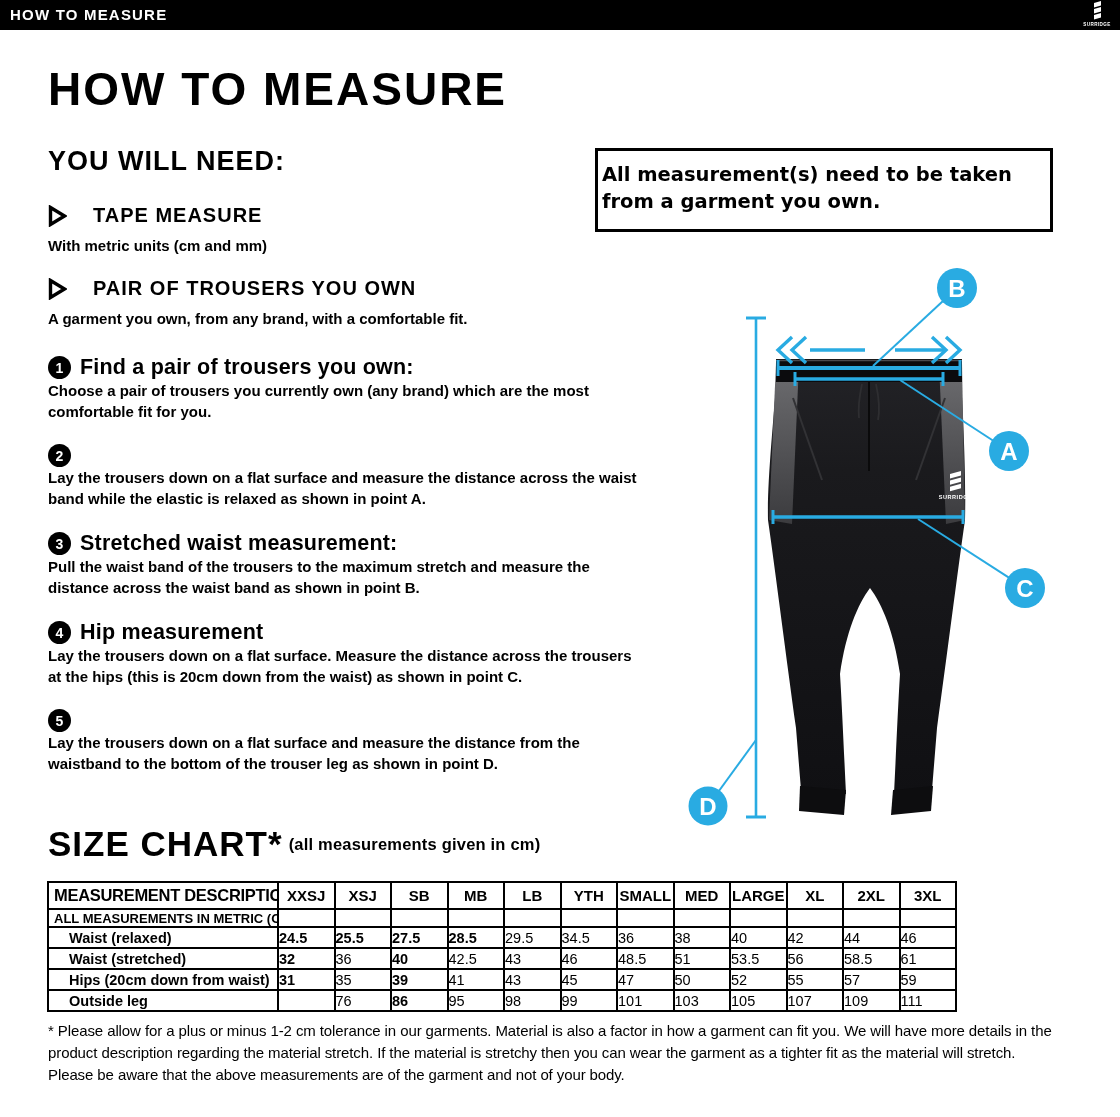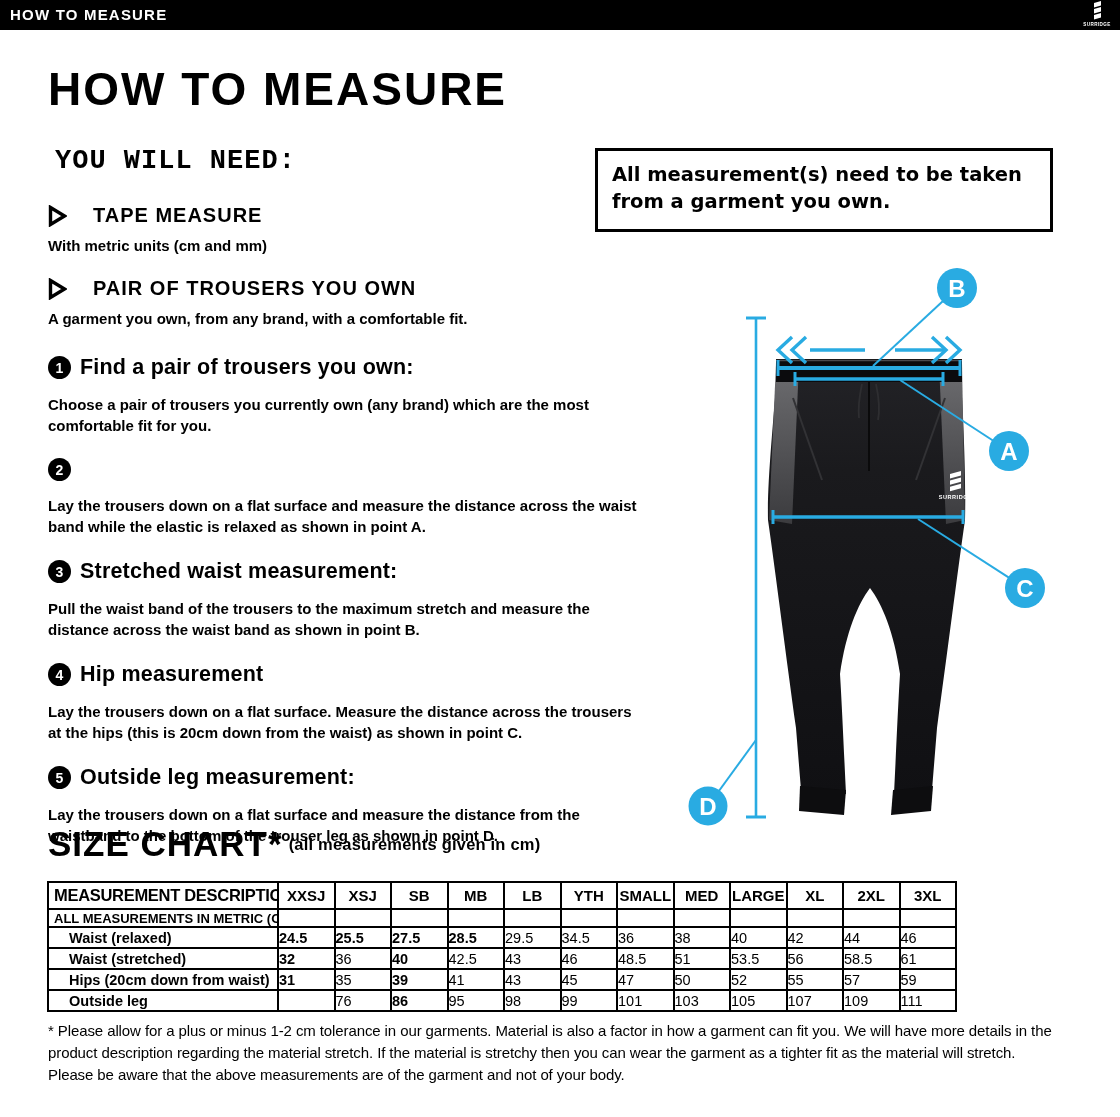--- a/index.html
+++ b/index.html
@@ -15,46 +15,46 @@
   .topbar-title {
     position:absolute; left:10px; top:0; line-height:30px;
     font-size:15px; font-weight:bold; letter-spacing:1.2px;
   }
   .topbar-logo { position:absolute; right:6px; top:1px; width:34px; height:28px; }
 
   
   .h1 { left:48px; top:62px; font-size:46px; font-weight:bold; letter-spacing:2px; }
 
   
-  .ywn-heading { left:55px; top:146px; font-size:27px; font-weight:bold; letter-spacing:1px;font-family:Liberation Mono, monospace; }
+  .ywn-heading { left:48px; top:146px; font-size:27px; font-weight:bold; letter-spacing:1px; }
   .need-item { left:48px; width:560px; }
   .need-item .row { display:flex; align-items:center; gap:26px; }
   .need-label { font-size:20px; font-weight:bold; letter-spacing:1px; }
   .need-desc { font-size:15px; font-weight:bold; margin-top:10px; }
   .tri { width:19px; height:22px; flex:0 0 auto; }
 
   
   .note-box {
     left:595px; top:148px; width:458px; min-height:84px;
-    border:3px solid #000; padding:11px 14px;
+    border:3px solid #000; padding:11px 4px;
     font-size:19.5px; font-weight:bold; line-height:1.38;
     font-family:"DejaVu Sans","Liberation Sans",sans-serif;
   }
 
   
   .steps { left:48px; top:355px; width:600px; }
   .step { margin-bottom:22px; }
   .step-head { display:flex; align-items:center; gap:9px; }
   .step-num {
     width:23px; height:23px; border-radius:50%; background:#000; color:#fff;
     font-size:14px; font-weight:bold; display:flex; align-items:center; justify-content:center;
     flex:0 0 auto;
   }
   .step-title { font-size:21.5px; font-weight:bold; letter-spacing:.2px; }
-  .step-body { font-size:15px; font-weight:bold; line-height:1.4; margin-top:14px; width:594px; }
+  .step-body { font-size:15px; font-weight:bold; line-height:1.4; margin-top:0; width:594px; }
 
   
   .sc-heading { left:48px; top:824px; font-size:35px; font-weight:bold; letter-spacing:1px;text-align:center; }
   .sc-sub { font-size:16.5px; font-weight:bold; letter-spacing:.2px; vertical-align:6px; margin-left:6px; }
   .sc-table-wrap { left:47px; top:881px; }
   table { border-collapse:collapse; table-layout:fixed; width:908px; }
   col.c0 { width:230px; }
   col.cn { width:56.5px; }
   th, td { border:2px solid #000; overflow:hidden; white-space:nowrap; }
   th { font-size:15px; height:27px; }
@@ -137,21 +137,20 @@
     <div class="step">
       <div class="step-head">
         <div class="step-num">4</div>
         <div class="step-title">Hip measurement</div>
       </div>
       <div class="step-body">Lay the trousers down on a flat surface. Measure the distance across the trousers at the hips (this is 20cm down from the waist)  as shown in point C.</div>
     </div>
     <div class="step">
       <div class="step-head">
         <div class="step-num">5</div>
-        <div class="step-title">Outside leg measurement:</div>
       </div>
       <div class="step-body">Lay the trousers down on a flat surface and measure the distance from the waistband to the bottom of the trouser  leg as shown in point D.</div>
     </div>
   </div>
 
 <svg class="abs diagram" viewBox="0 0 392 566">
   <defs>
     <linearGradient id="bodyGrad" x1="0" y1="0" x2="0" y2="1">
       <stop offset="0" stop-color="#232327"></stop>
       <stop offset="0.25" stop-color="#1a1a1d"></stop>

